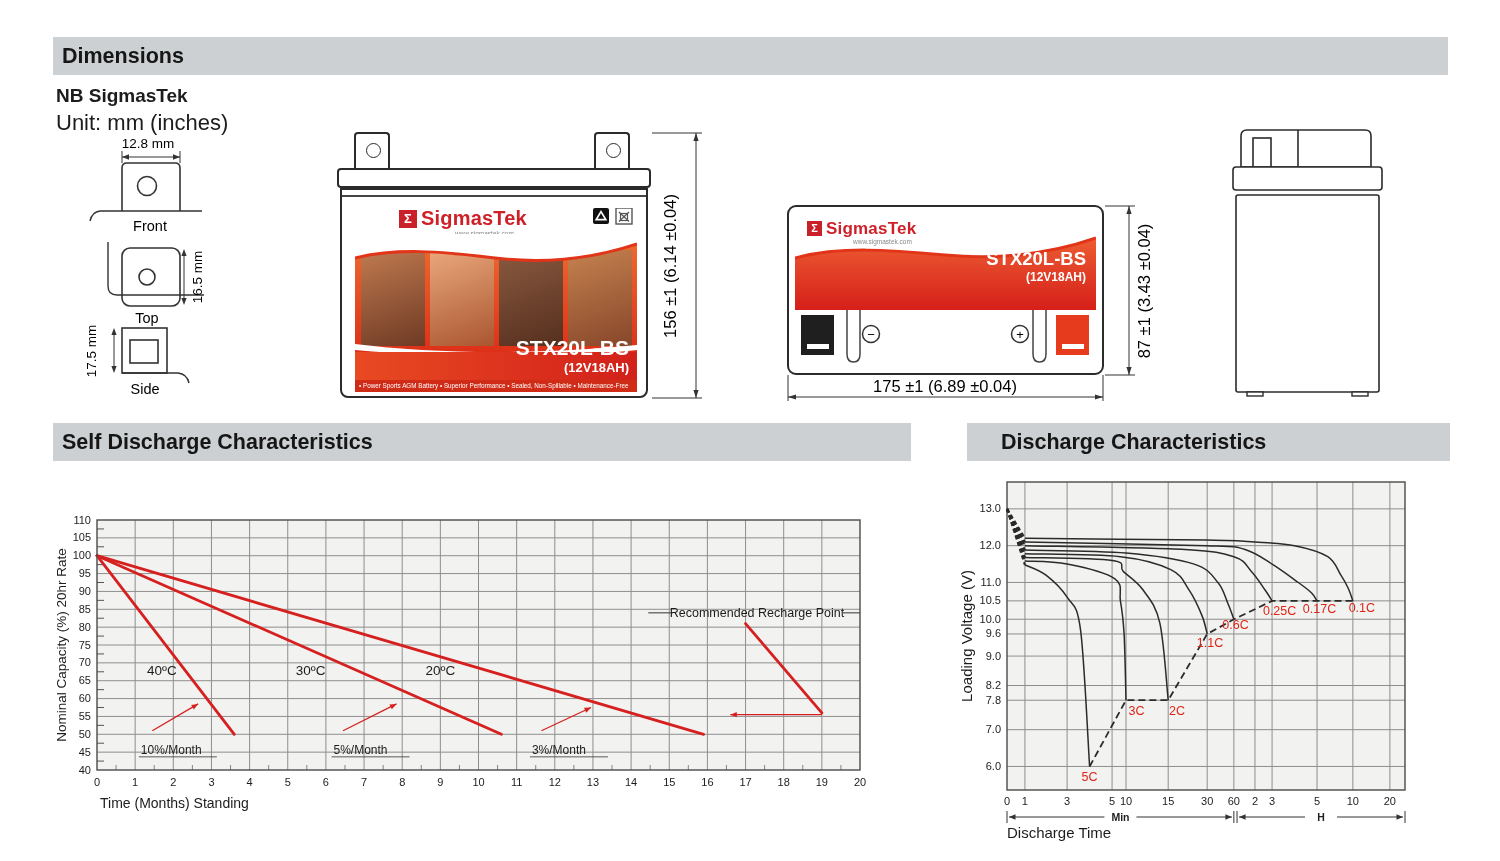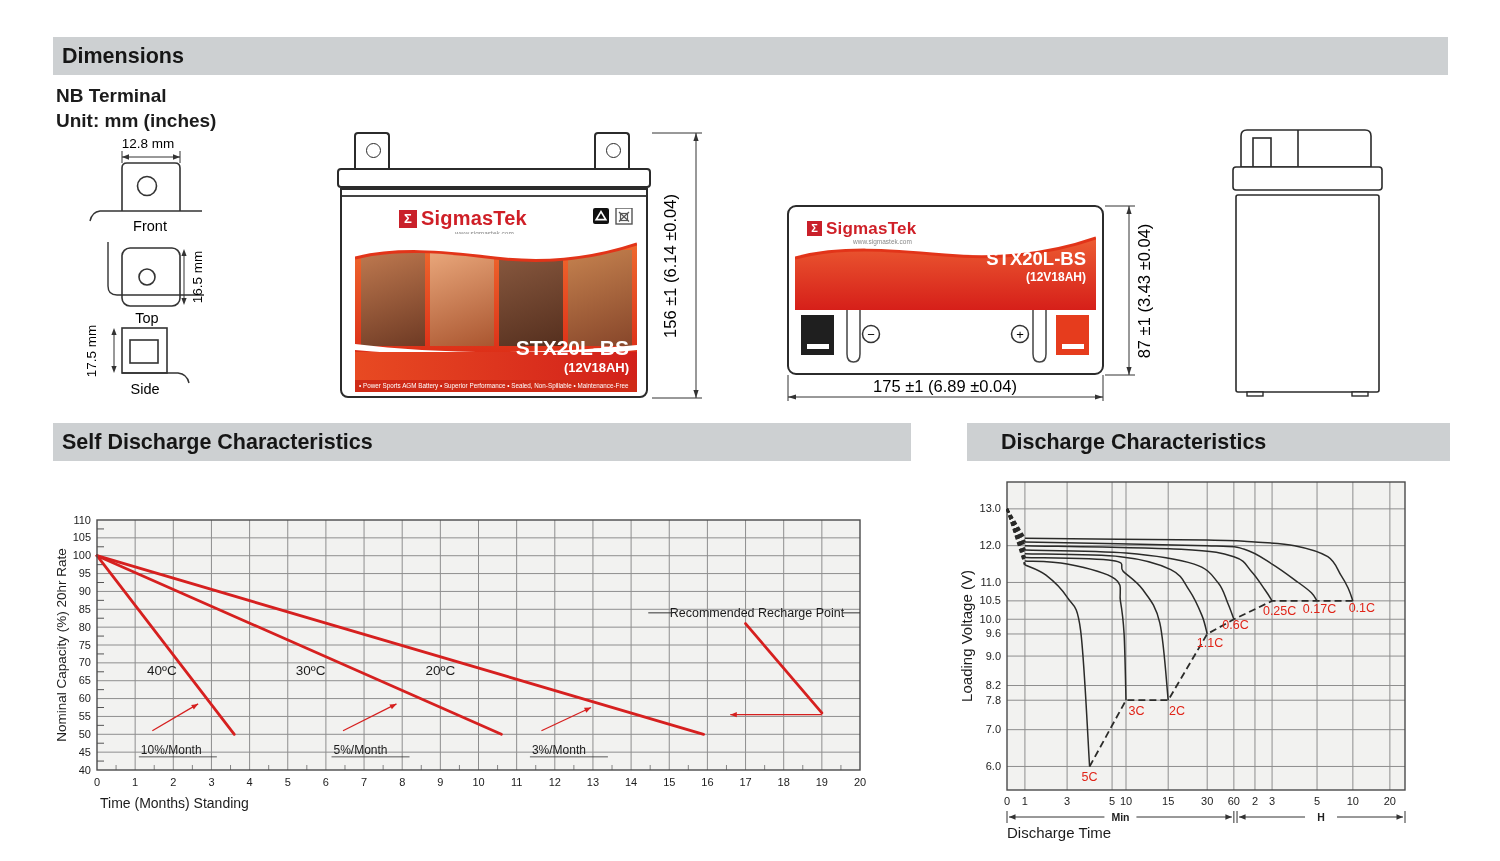--- a/index.html
+++ b/index.html
@@ -2,21 +2,21 @@
 <html><head>
 <meta charset="utf-8">
 <style>
   html,body{margin:0;padding:0;background:#fff;}
   #page{position:relative;width:1500px;height:861px;background:#fff;overflow:hidden;
         font-family:"Liberation Sans","DejaVu Sans",sans-serif;color:#1c1c1c;}
   .abs{position:absolute;}
   .hdr-bar{position:absolute;height:38px;background:#cdd0d2;font-size:21.5px;font-weight:bold;
            line-height:38px;padding-left:9px;box-sizing:border-box;color:#161616;}
   .nb-head{position:absolute;font-size:19px;font-weight:bold;}
-  .nb-unit{position:absolute;font-size:19px;font-weight:bold;}
+  .nb-unit{position:absolute;font-size:22px;}
   svg text{font-family:"Liberation Sans","DejaVu Sans",sans-serif;}
   
   .bfront{position:absolute;left:337px;top:128px;width:380px;height:275px;}
   .bf-post{position:absolute;top:4px;width:36px;height:38px;border:2px solid #2b2b2b;border-bottom:none;
            border-radius:4px 4px 0 0;background:#fff;box-sizing:border-box;}
   .bf-hole{position:absolute;left:10px;top:9px;width:13px;height:13px;border:1.5px solid #2b2b2b;border-radius:50%;}
   .bf-lid{position:absolute;left:0;top:40px;width:314px;height:20px;border:2px solid #2b2b2b;border-radius:4px;
           background:#fff;box-sizing:border-box;}
   .bf-body{position:absolute;left:3px;top:60px;width:308px;height:210px;border:2px solid #2b2b2b;
            border-radius:0 0 8px 8px;background:#fff;box-sizing:border-box;}
@@ -50,21 +50,21 @@
   <div class="hdr-bar" style="left:53px;top:423px;width:858px;">
     <span>Self Discharge Characteristics</span>
   </div>
   <div class="hdr-bar" style="left:53px;top:37px;width:1395px;">
     <span>Dimensions</span>
   </div>
   <div class="hdr-bar" style="left:967px;top:423px;width:483px;padding-left:34px;">
     <span>Discharge Characteristics</span>
   </div>
 
-  <div class="nb-head" style="left:56px;top:85px;">NB Terminal</div>
+  <div class="nb-head" style="left:56px;top:85px;">NB SigmasTek</div>
   <div class="nb-unit" style="left:56px;top:110px;">Unit: mm (inches)</div>
 
   <svg class="abs" style="left:78px;top:132px;" width="175" height="290">
 
     <text x="70" y="16" font-size="13.5" text-anchor="middle">12.8 mm</text>
     <line x1="44" y1="19" x2="44" y2="31" stroke="#333" stroke-width="1"></line>
     <line x1="102" y1="19" x2="102" y2="31" stroke="#333" stroke-width="1"></line>
     <line x1="44" y1="25" x2="102" y2="25" stroke="#333" stroke-width="1"></line>
     <polygon points="44,25 51,22.3 51,27.7" fill="#333"></polygon>
     <polygon points="102,25 95,22.3 95,27.7" fill="#333"></polygon>

